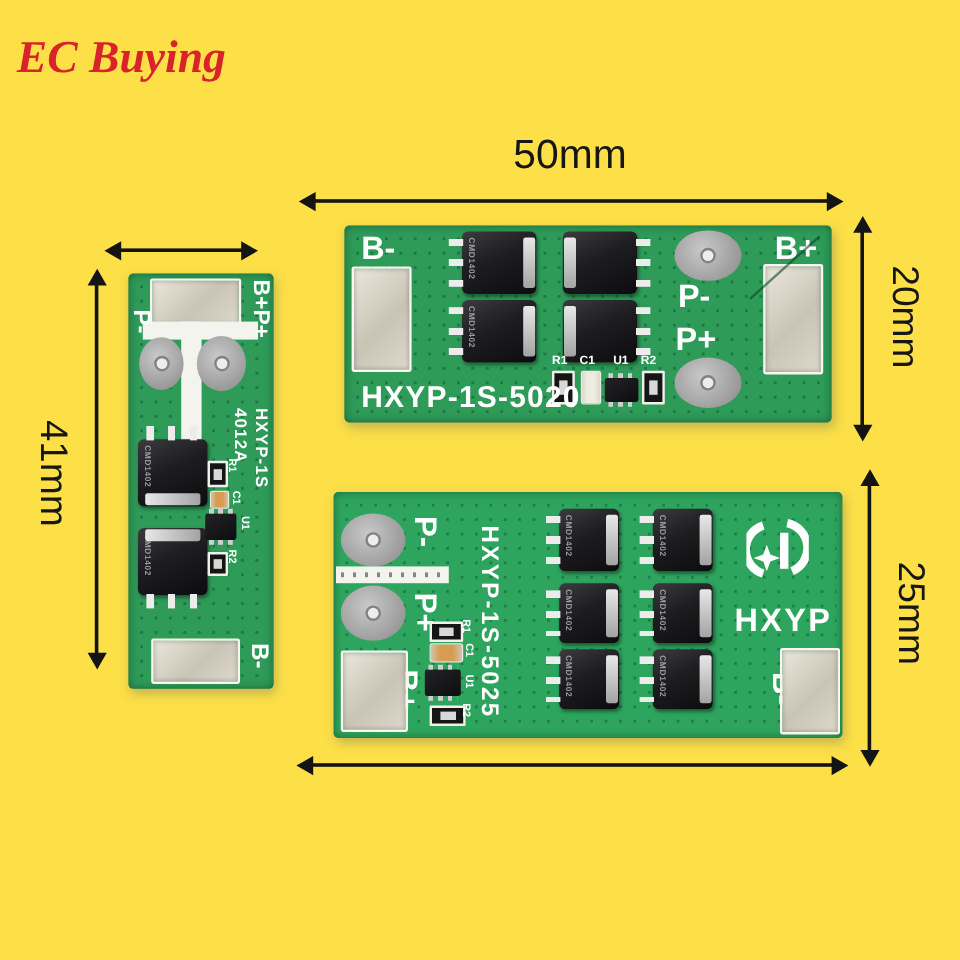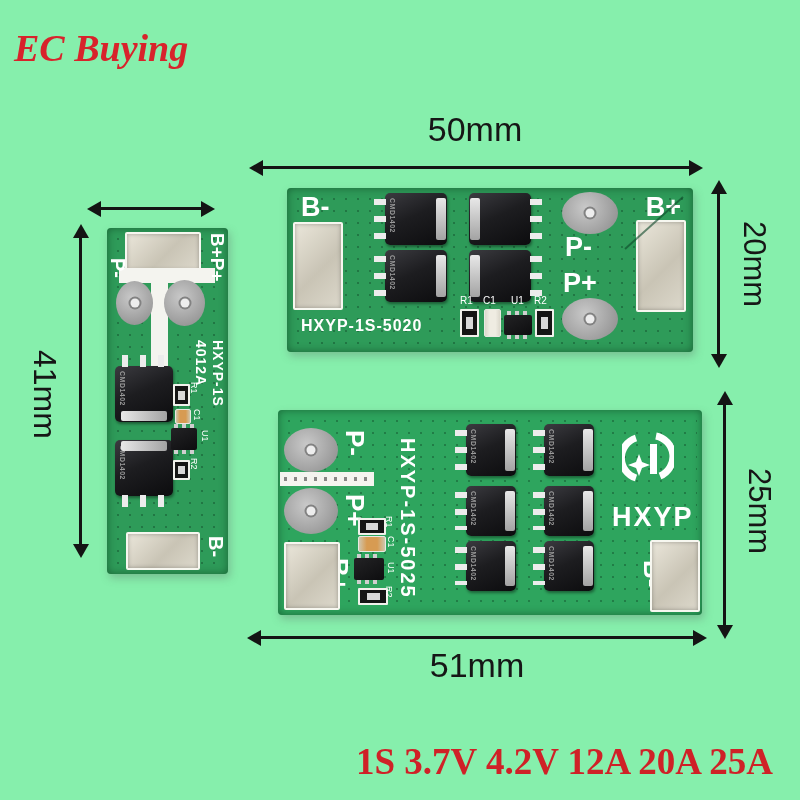--- a/index.html
+++ b/index.html
@@ -1,16 +1,16 @@
 <!DOCTYPE html>
 <html><head>
 <meta charset="utf-8">
 <style>
   html,body{margin:0;padding:0;background:#fff;}
-  .canvas{position:relative;width:800px;height:800px;background:#86efac;overflow:hidden;
+  .canvas{position:relative;width:800px;height:800px;background:#fde047;overflow:hidden;
           font-family:"Liberation Sans",sans-serif;}
 
   .brand{position:absolute;left:14px;top:26px;font-family:"Liberation Serif",serif;
          font-style:italic;font-weight:700;font-size:38px;color:#d8232b;}
   .footer-specs{position:absolute;left:356px;top:740px;font-family:"Liberation Serif",serif;
          font-weight:700;font-size:37px;color:#cf2127;white-space:nowrap;}
 
   .dim-label{position:absolute;color:#161616;font-size:32px;font-weight:500;text-align:center;}
   .vert{writing-mode:vertical-rl;}
 
@@ -34,21 +34,21 @@
        background:linear-gradient(135deg,#eae6da 0%,#c9c4b5 55%,#dcd8cb 100%);
        box-shadow:inset 0 0 4px rgba(0,0,0,.3);}
   .oval{position:absolute;border-radius:50%;
        background:radial-gradient(circle at 42% 38%, #c9c9c9, #979797 78%);}
   .oval::after{content:"";position:absolute;left:50%;top:50%;width:9px;height:9px;border-radius:50%;
        background:#ededed;box-shadow:0 0 0 2px #828282;transform:translate(-50%,-50%);}
   .silk{position:absolute;background:#f4f4ef;}
   .dashes{position:absolute;background:repeating-linear-gradient(90deg, rgba(45,45,45,.55) 0 3px, transparent 3px 10px);}
   .pcb-label{position:absolute;color:#fff;font-weight:700;line-height:1;white-space:nowrap;}
   .model{position:absolute;color:#fff;font-weight:700;line-height:1.2;letter-spacing:1px;white-space:nowrap;}
-  .ref{position:absolute;color:#fff;font-weight:400;font-size:10px;line-height:1;}
+  .ref{position:absolute;color:#fff;font-weight:700;font-size:10px;line-height:1;}
 
   
   .chip{position:absolute;border-radius:5px;
        background:linear-gradient(155deg,#3b3b40 0%,#1d1d20 45%,#0c0c0e 100%);
        box-shadow:1px 2px 3px rgba(0,0,0,.4);}
   .chip::before{content:"";position:absolute;}
   .chip.legs-l::before{left:-11px;top:6px;bottom:6px;width:12px;
        background:repeating-linear-gradient(180deg,#ececec 0 6px, transparent 6px 17px);}
   .chip.legs-r::before{right:-11px;top:6px;bottom:6px;width:12px;
        background:repeating-linear-gradient(180deg,#ececec 0 6px, transparent 6px 17px);}
@@ -151,21 +151,21 @@
     <div class="ic" style="left:217px;top:127px;width:28px;height:20px;"></div>
     <div class="ref" style="left:247px;top:108px;">R2</div>
     <div class="res" style="left:248px;top:121px;width:15px;height:24px;"></div>
 
     <div class="trace" style="left:328px;top:34px;width:78px;height:2px;transform:rotate(-42deg);"></div>
     <div class="oval" style="left:275px;top:4px;width:56px;height:42px;"></div>
     <div class="pcb-label" style="left:278px;top:46px;font-size:27px;">P-</div>
     <div class="pcb-label" style="left:276px;top:82px;font-size:27px;">P+</div>
     <div class="oval" style="left:275px;top:110px;width:56px;height:42px;"></div>
 
-    <div class="model" style="left:14px;top:128px;font-size:16px;">HXYP-1S-5020</div>
+    <div class="model" style="left:14px;top:128px;font-size:25px;">HXYP-1S-5020</div>
   </div>
 
   <div class="pcb" style="left:278px;top:410px;width:424px;height:205px;background:#2ea55e;">
     <div class="oval" style="left:6px;top:18px;width:54px;height:44px;"></div>
     <div class="silk" style="left:2px;top:62px;width:94px;height:14px;">
       <div class="dashes" style="left:4px;right:4px;top:5px;height:4px;"></div>
     </div>
     <div class="oval" style="left:6px;top:78px;width:54px;height:46px;"></div>
     <div class="pcb-label vert" style="left:64px;top:20px;font-size:26px;">P-</div>
     <div class="pcb-label vert" style="left:64px;top:84px;font-size:26px;">P+</div>
@@ -212,17 +212,15 @@
     </svg>
     <div class="pcb-label" style="left:334px;top:94px;width:80px;text-align:left;font-size:27px;letter-spacing:2px;">HXYP</div>
 
     <div class="pcb-label vert" style="left:362px;top:150px;font-size:26px;">B-</div>
     <div class="pad" style="left:372px;top:130px;width:46px;height:68px;"></div>
   </div>
 
   <div class="v-arrow" style="left:723px;top:402px;height:226px;"></div>
   <div class="dim-label vert" style="left:741px;top:468px;font-size:31px;">25mm</div>
   <div class="h-arrow" style="left:258px;top:636px;width:438px;"></div>
-  <div class="dim-label" style="left:396px;top:646px;width:162px;font-size:34px;">51mm</div>
-
-  <div class="footer-specs">1S 3.7V 4.2V 12A 20A 25A</div>
+
 
 </div>
 
 </body></html>

